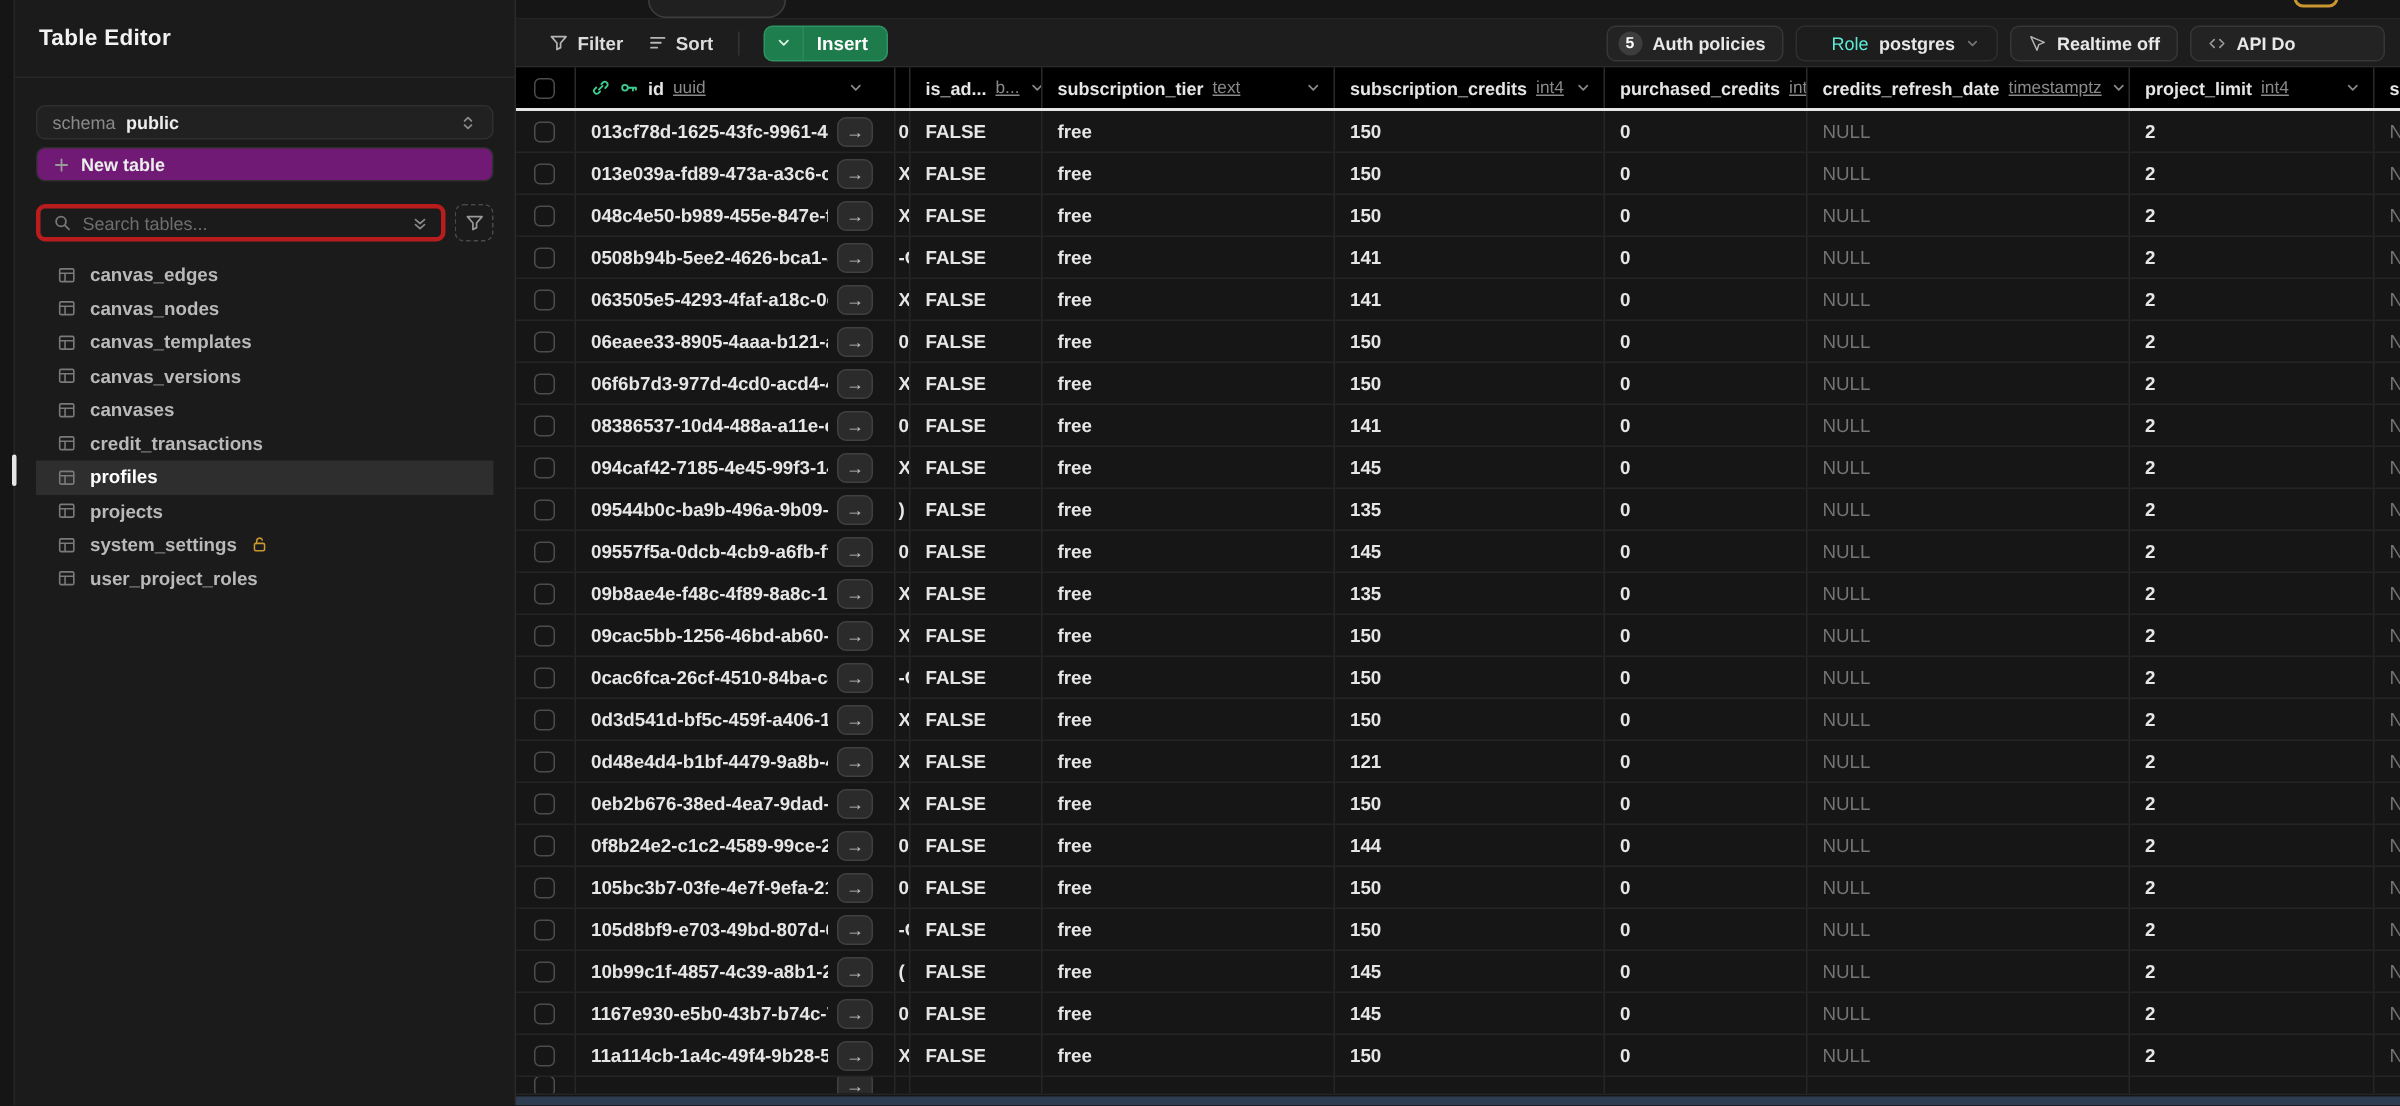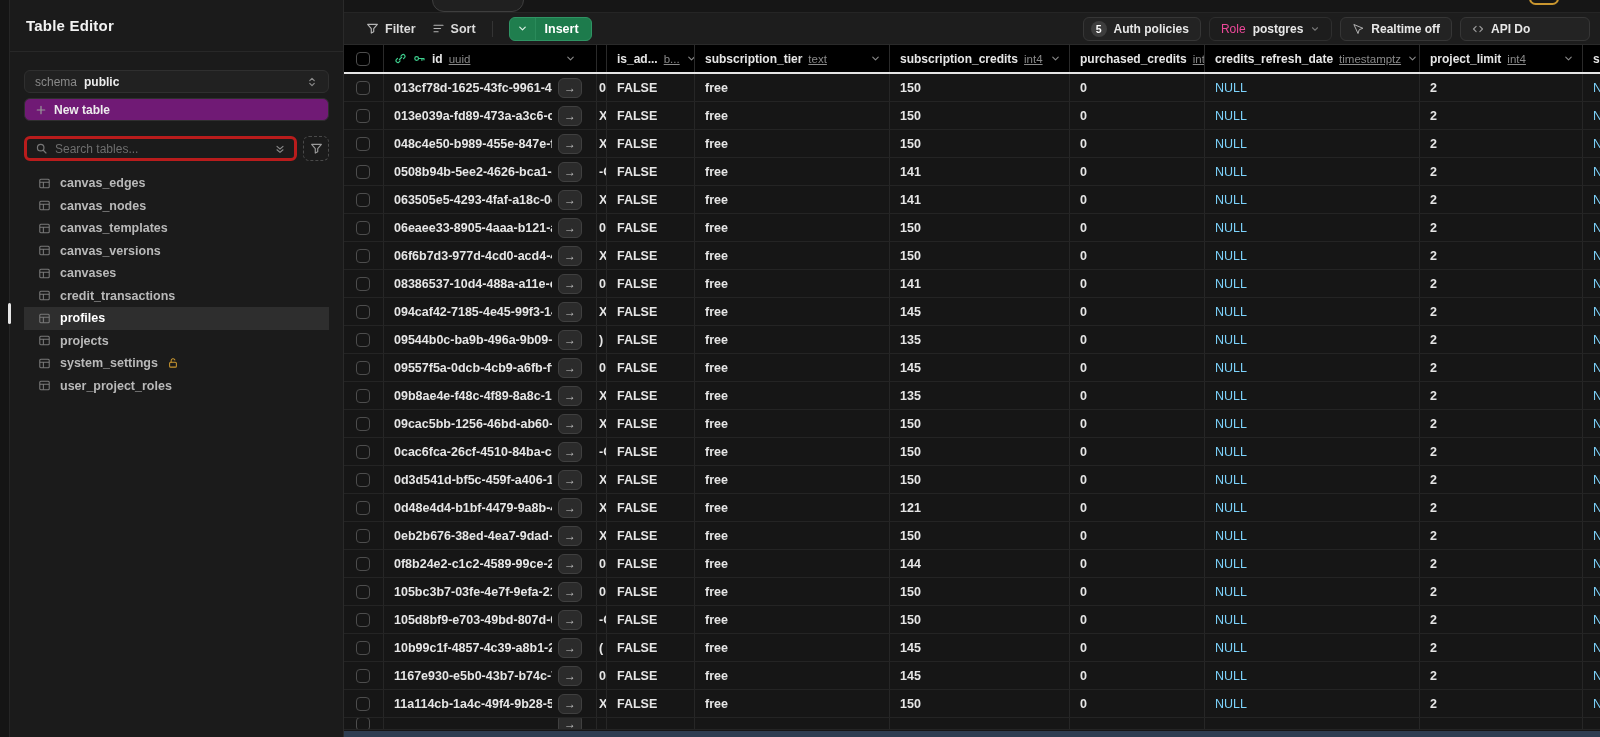--- a/index.html
+++ b/index.html
@@ -73,21 +73,21 @@
   .tb-right { margin-left:auto; display:flex; align-items:center; gap:8px; }
   .pill {
     height:24px; display:flex; align-items:center; gap:7px; padding:0 11px;
     background:#232323; border:1px solid #363636; border-radius:6px;
     color:#e8e8e8; font-weight:bold; font-size:12px; cursor:pointer; white-space:nowrap;
     font-family:inherit;
   }
   .pill .badge { width:16px; height:16px; border-radius:50%; background:#3d3d3d; color:#fff;
     font-size:10.5px; display:flex; align-items:center; justify-content:center; margin-left:-4px; }
   .pill.role { background:#1d1d1d; border-color:#2e2e2e; }
-  .pill.role .dim { color:#ec4899; font-weight:normal; }
+  .pill.role .dim { color:#5eead4; font-weight:normal;margin-left:12px; }
   .pill.api { min-width:130px; }
 
   
   .grid { flex:1; min-height:0; display:flex; flex-direction:column; background:#161616; }
   .gcols { display:grid; grid-template-columns:40px 213px 10px 88px 195px 180px 135px 215px 163px minmax(17px,1fr); }
   .grid-head { height:29px; background:#000000; border-bottom:2px solid #e5e5e5; }
   .hcell {
     display:flex; align-items:center; gap:6px; padding:0 8px 0 10px;
     border-right:1px solid #2a2a2a; overflow:hidden; white-space:nowrap; cursor:pointer;
   }
@@ -98,21 +98,21 @@
   .hcell.clipcol { padding:0; }
   .grid-rows { flex:1; overflow:hidden; }
   .grid-row { height:28px; border-bottom:1px solid #242424; }
   .cell {
     display:flex; align-items:center; padding:0 8px 0 10px;
     border-right:1px solid #262626; overflow:hidden; white-space:nowrap;
     font-weight:bold; font-size:12.5px; color:#e6e6e6; cursor:pointer;
   }
   .cell.cb { padding-left:12px; }
   .cell.clip { padding:0 0 0 2px; }
-  .cell.muted { color:#7dd3fc; font-weight:normal; }
+  .cell.muted { color:#737373; font-weight:normal; }
   .checkbox { width:14px; height:14px; border:1.5px solid #4d4d4d; border-radius:4px; background:transparent; cursor:pointer; flex:none; }
   .idcell { gap:6px; }
   .idcell .uuid { overflow:hidden; flex:1; }
   .expand-btn {
     flex:none; width:24px; height:20px; margin-right:6px; border-radius:6px;
     background:#2b2b2b; border:1px solid #404040; color:#c2c2c2; font-size:12px;
     display:flex; align-items:center; justify-content:center; cursor:pointer; line-height:1;
     font-family:inherit;
   }
   .partial-row { height:12px; overflow:hidden; }

